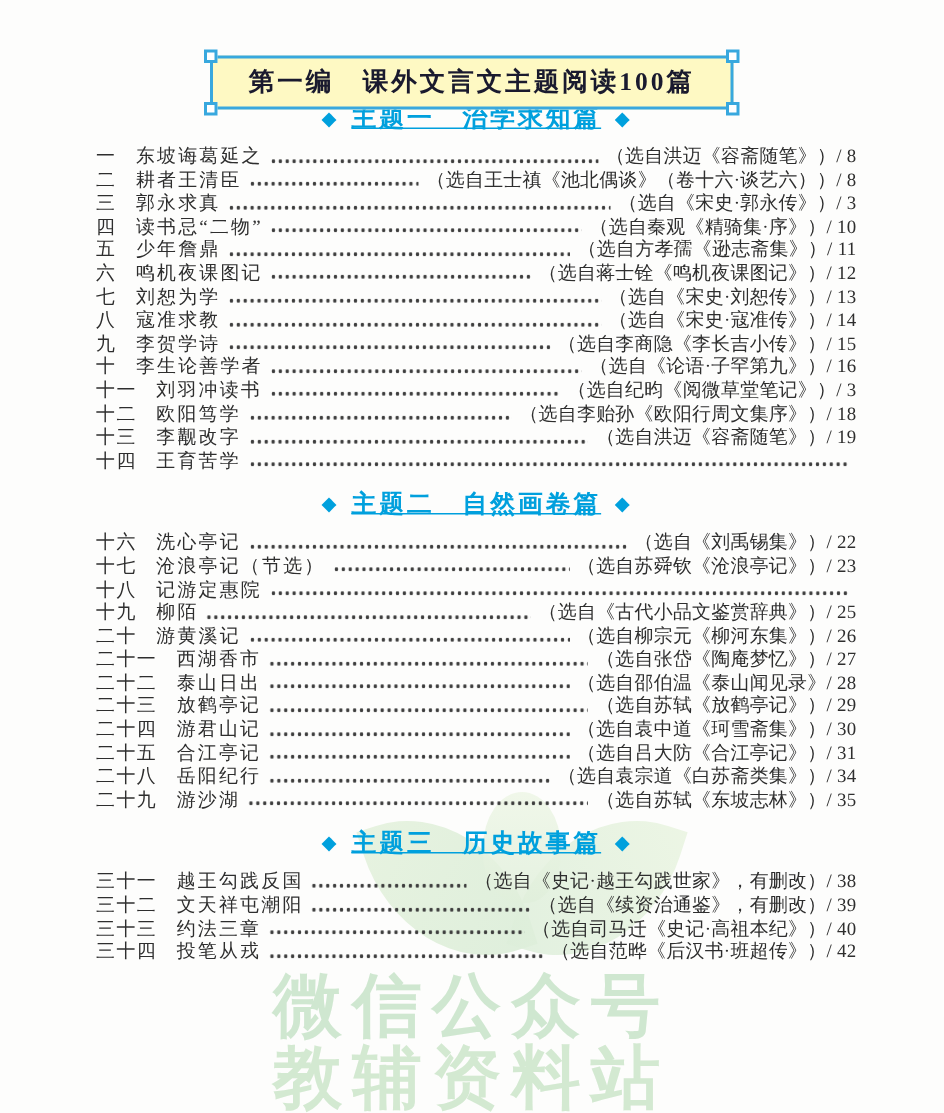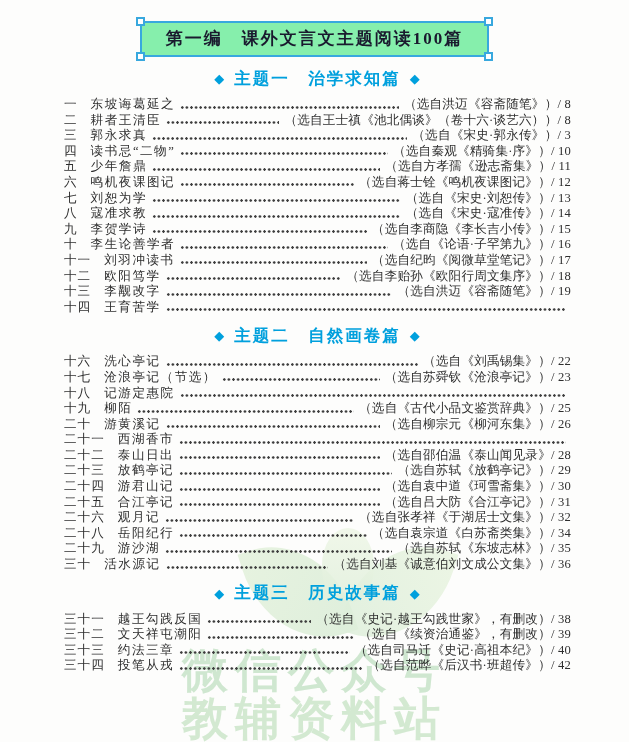--- a/index.html
+++ b/index.html
@@ -47,25 +47,25 @@
   .wm-line1 { top:640px; }
   .wm-line2 { top:688px; color:#cfe7cd; }
 
   
   .banner-wrap {
     position:absolute; left:0; top:21px; width:629px;
     display:flex; justify-content:center; z-index:2;
   }
   .banner {
     position:relative;
-    background:#86efac;
+    background:#fef9c3;
     border:2px solid #38a8de;
     padding:4px 24px 5px 24px;
     font-size:17px; font-weight:bold; color:#1a1a2e;
-    letter-spacing:2px; white-space:nowrap;
+    letter-spacing:2px; white-space:nowrap;margin-top:16px;
   }
   .corner {
     position:absolute; width:5px; height:5px;
     background:#ffffff; border:2px solid #38a8de;
   }
   .corner.tl { left:-6px; top:-6px; }
   .corner.bl { left:-6px; bottom:-6px; }
   .corner.tr { right:-6px; top:-6px; }
   .corner.br { right:-6px; bottom:-6px; }
 
@@ -75,21 +75,21 @@
     padding-top:68px; z-index:1;
   }
   .sec-head {
     display:flex; justify-content:center; align-items:center;
     gap:9px; height:21px; margin:10px 0 8px 0;
     color:#00a0dd; font-weight:bold; font-size:16.5px;
     letter-spacing:1px; white-space:nowrap;
   }
   .section:first-child .sec-head { margin-top:0; }
   .diamond { font-size:13px; line-height:1; }
-  .sec-head .label { letter-spacing:2px; }
+  .sec-head .label { letter-spacing:2px;text-decoration:underline; }
 
   .row {
     display:flex; align-items:baseline;
     font-size:12.6px; line-height:15.6px; height:15.6px;
     color:#2e2e2e; white-space:nowrap;
   }
   .row .num { margin-right:13px; letter-spacing:1px; }
   .row .title { letter-spacing:1.5px; }
   .row .leader {
     flex:1; min-width:10px; margin:0 5px; align-self:stretch;
@@ -198,21 +198,21 @@
     <span class="num">十</span>
     <span class="title">李生论善学者</span>
     <span class="leader"></span>
     <span class="ref">（选自《论语·子罕第九》）/ 16</span>
   </div>
 
   <div class="row">
     <span class="num">十一</span>
     <span class="title">刘羽冲读书</span>
     <span class="leader"></span>
-    <span class="ref">（选自纪昀《阅微草堂笔记》）/ 17</span>
+    <span class="ref">（选自纪昀《阅微草堂笔记》）/ 3</span>
   </div>
 
   <div class="row">
     <span class="num">十二</span>
     <span class="title">欧阳笃学</span>
     <span class="leader"></span>
     <span class="ref">（选自李贻孙《欧阳行周文集序》）/ 18</span>
   </div>
 
   <div class="row">
@@ -269,20 +269,21 @@
     <span class="num">二十</span>
     <span class="title">游黄溪记</span>
     <span class="leader"></span>
     <span class="ref">（选自柳宗元《柳河东集》）/ 26</span>
   </div>
 
   <div class="row">
     <span class="num">二十一</span>
     <span class="title">西湖香市</span>
     <span class="leader"></span>
+    <span class="ref">（选自张岱《陶庵梦忆》）/ 27</span>
   </div>
 
   <div class="row">
     <span class="num">二十二</span>
     <span class="title">泰山日出</span>
     <span class="leader"></span>
     <span class="ref">（选自邵伯温《泰山闻见录》/ 28</span>
   </div>
 
   <div class="row">
@@ -299,48 +300,36 @@
     <span class="ref">（选自袁中道《珂雪斋集》）/ 30</span>
   </div>
 
   <div class="row">
     <span class="num">二十五</span>
     <span class="title">合江亭记</span>
     <span class="leader"></span>
     <span class="ref">（选自吕大防《合江亭记》）/ 31</span>
   </div>
 
-  <div class="row">
-    <span class="num">二十六</span>
-    <span class="title">观月记</span>
-    <span class="leader"></span>
-    <span class="ref">（选自张孝祥《于湖居士文集》）/ 32</span>
-  </div>
 
 
   <div class="row">
     <span class="num">二十八</span>
     <span class="title">岳阳纪行</span>
     <span class="leader"></span>
     <span class="ref">（选自袁宗道《白苏斋类集》）/ 34</span>
   </div>
 
   <div class="row">
     <span class="num">二十九</span>
     <span class="title">游沙湖</span>
     <span class="leader"></span>
     <span class="ref">（选自苏轼《东坡志林》）/ 35</span>
   </div>
 
-  <div class="row">
-    <span class="num">三十</span>
-    <span class="title">活水源记</span>
-    <span class="leader"></span>
-    <span class="ref">（选自刘基《诚意伯刘文成公文集》）/ 36</span>
-  </div>
 </div>
   </section>
 
   <section class="section">
     <div class="sec-head">
       <span class="diamond">◆</span>
       <span class="label">主题三　历史故事篇</span>
       <span class="diamond">◆</span>
     </div>
     <div>

